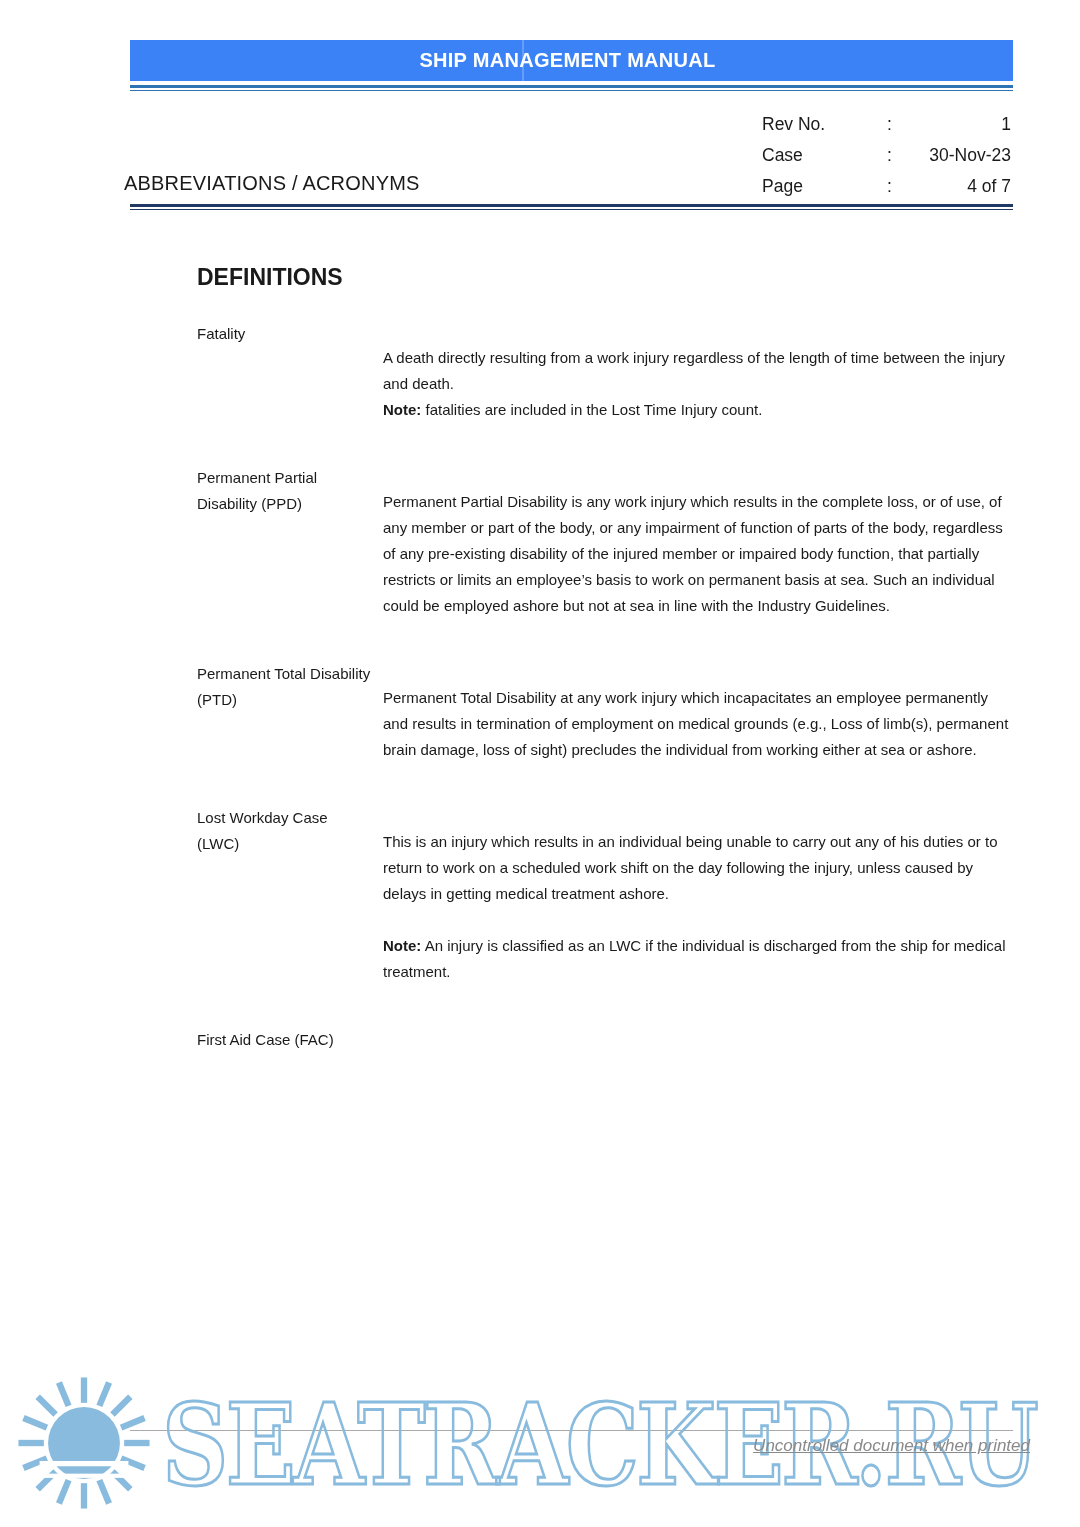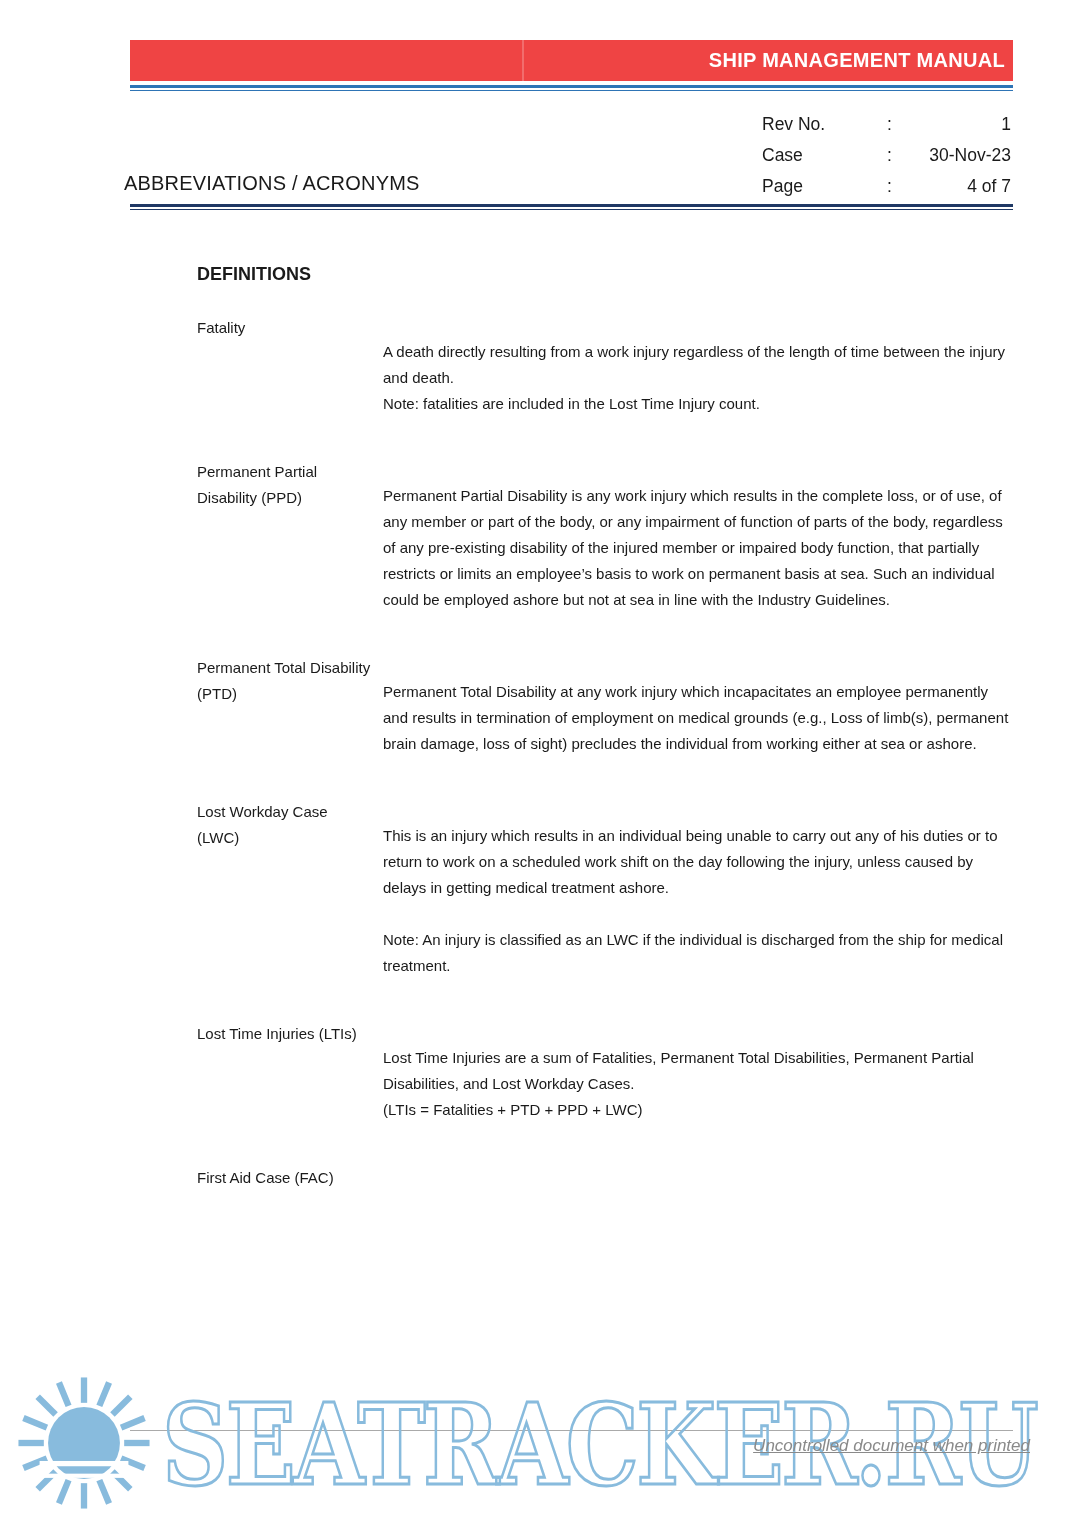--- a/index.html
+++ b/index.html
@@ -9,22 +9,22 @@
     font-family: "Liberation Sans", sans-serif;
     color: #1a1a1a;
     position: relative;
     overflow: hidden;
   }
   .page { position: absolute; inset: 0; }
 
   
   .header-bar {
     position: absolute; left: 130px; top: 40px; width: 883px; height: 41px;
-    background: #ef4444;
-    display: flex; align-items: center; justify-content: flex-end;
+    background: #3b82f6;
+    display: flex; align-items: center; justify-content: center;
     padding-right: 8px;
   }
   .header-bar .bar-divider {
     position: absolute; left: 392px; top: 0; width: 2px; height: 100%;
     background: rgba(255,255,255,0.22);
   }
   .manual-title { color: #ffffff; font-weight: bold; font-size: 20px; letter-spacing: .3px; }
 
   .blue-rule { position: absolute; left: 130px; top: 85px; width: 883px; }
   .blue-rule .thick { height: 3px; background: #2e74b5; }
@@ -40,27 +40,27 @@
     position: absolute; left: 124px; top: 172px;
     font-size: 20px; font-weight: normal; letter-spacing: .2px;
   }
 
   .dark-rule { position: absolute; left: 130px; top: 204px; width: 883px; }
   .dark-rule .thick { height: 3px; background: #1f3864; }
   .dark-rule .thin  { height: 1px; background: #1f3864; margin-top: 2px; }
 
   
   .content { position: absolute; left: 197px; top: 264px; width: 816px; }
-  .definitions-heading { font-size: 18px; font-weight: bold; margin-bottom: 30px; }
+  .definitions-heading { font-size: 23px; font-weight: bold; margin-bottom: 30px; }
   .def-row { display: flex; margin-bottom: 42px; font-size: 15px; line-height: 26px; }
   .def-term { width: 186px; flex: none; padding-right: 12px; }
   .def-body { flex: 1; margin-top: 24px; }
   .def-para { margin: 0; }
   .def-para.spaced { margin-top: 26px; }
-  .def-para strong { font-weight: normal; }
+  .def-para strong { font-weight: bold; }
 
   
   .footer-line {
     position: absolute; left: 130px; top: 1430px; width: 883px; height: 1px;
     background: #aaaaaa; z-index: 1;
   }
   .printed-note {
     position: absolute; right: 50px; top: 1436px;
     font-size: 17px; font-style: italic; color: #8a8a8a; z-index: 4; text-decoration: underline;
   }
@@ -144,27 +144,20 @@
           </div>
         </div>
         <div class="def-row">
           <div class="def-term">Lost Workday Case (LWC)</div>
           <div class="def-body">
             <p class="def-para">This is an injury which results in an individual being unable to carry out any of his duties or to return to work on a scheduled work shift on the day following the injury, unless caused by delays in getting medical treatment ashore.</p>
             <p class="def-para spaced"><strong>Note:</strong> An injury is classified as an LWC if the individual is discharged from the ship for medical treatment.</p>
           </div>
         </div>
         <div class="def-row">
-          <div class="def-term">Lost Time Injuries (LTIs)</div>
-          <div class="def-body">
-            <p class="def-para">Lost Time Injuries are a sum of Fatalities, Permanent Total Disabilities, Permanent Partial Disabilities, and Lost Workday Cases.</p>
-            <p class="def-para">(LTIs = Fatalities + PTD + PPD + LWC)</p>
-          </div>
-        </div>
-        <div class="def-row">
           <div class="def-term">First Aid Case (FAC)</div>
         </div>
       </div>
   </div>
 
   <div class="footer-line"></div>
   <div class="printed-note">Uncontrolled document when printed</div>
 
   <div class="watermark">
     <span class="sun-logo">

